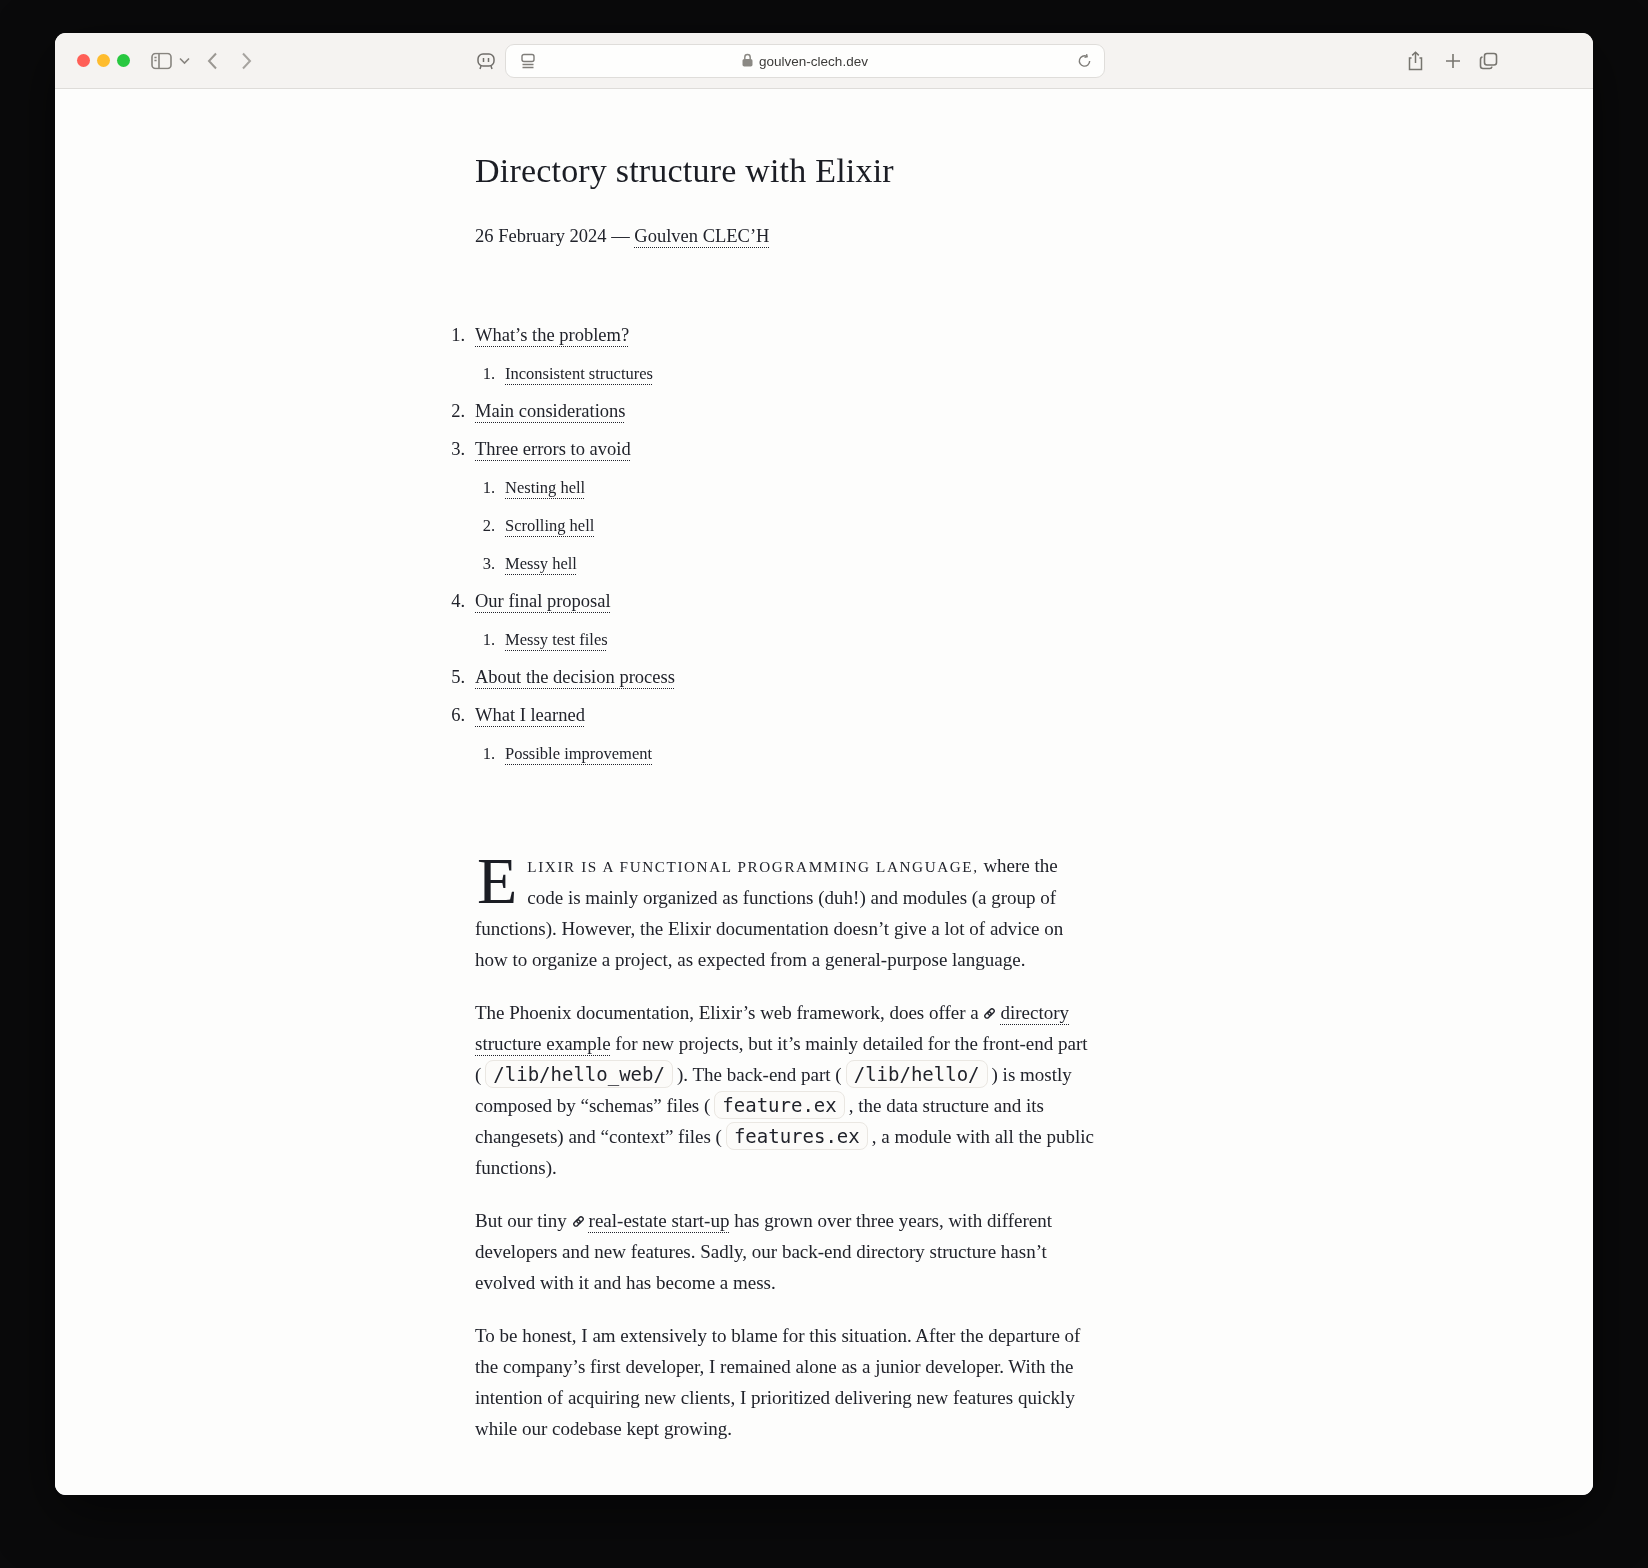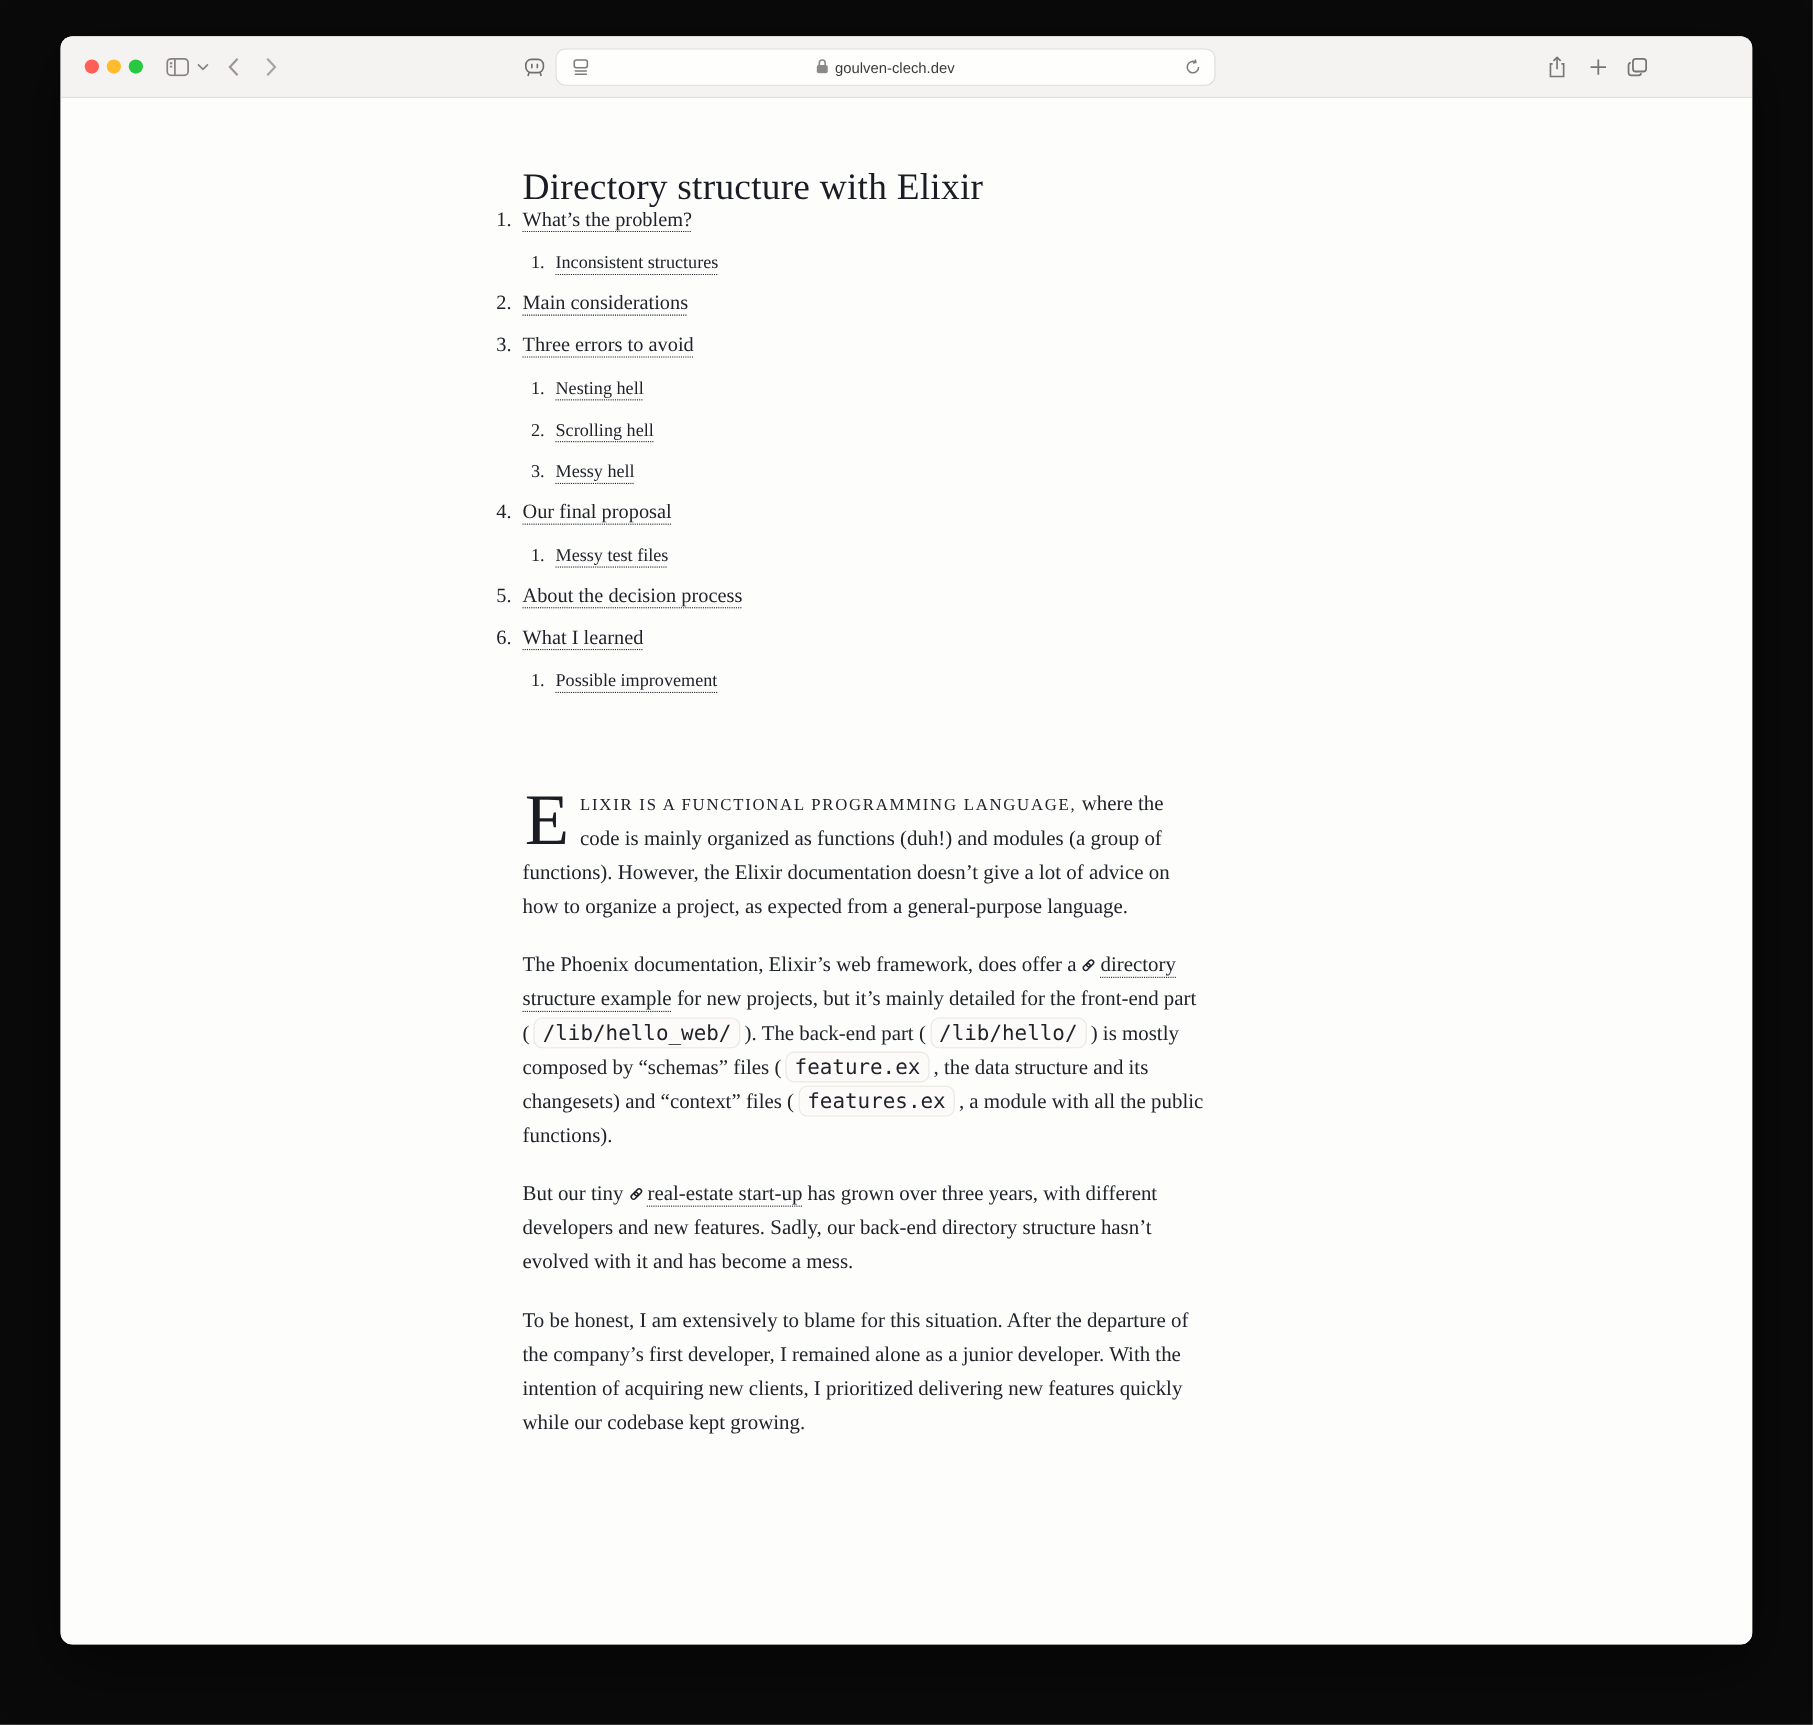--- a/index.html
+++ b/index.html
@@ -52,21 +52,21 @@
 
   
   .page { position:relative; background:#fdfdfc; height:1406px; overflow:hidden; }
   .content {
     padding:63px 0 0 420px;
     width:1060px;
     color:#21232b;
   }
   .article-title {
     font-size:34px; font-weight:normal; letter-spacing:.2px;
-    color:#1b1d24; 
+    color:#1b1d24; margin-bottom:36px;
   }
   .subtitle {
     max-width:622px; font-size:18.5px; line-height:30px; margin-bottom:24px;
   }
   .dateline { font-size:18.5px; margin-bottom:78px; }
 
   a.dotted, .dateline a {
     color:inherit; text-decoration:underline dotted; text-decoration-thickness:1.2px;
     text-underline-offset:5px; cursor:pointer;
   }
@@ -185,20 +185,21 @@
       </svg>
     </span>
   </div>
 
   <div class="page">
     <div class="content">
 
       <h1 class="article-title">Directory structure with Elixir</h1>
 
 
+      <p class="dateline"><span>26 February 2024</span> <span>—</span> <a>Goulven CLEC’H</a></p>
 
       <ol class="toc">
         <li class="l1">
             <span class="toc-num">1.</span>
             <a class="dotted">What’s the problem?</a>
           </li>
         <li class="l2">
             <span class="toc-num">1.</span>
             <a class="dotted">Inconsistent structures</a>
           </li>

